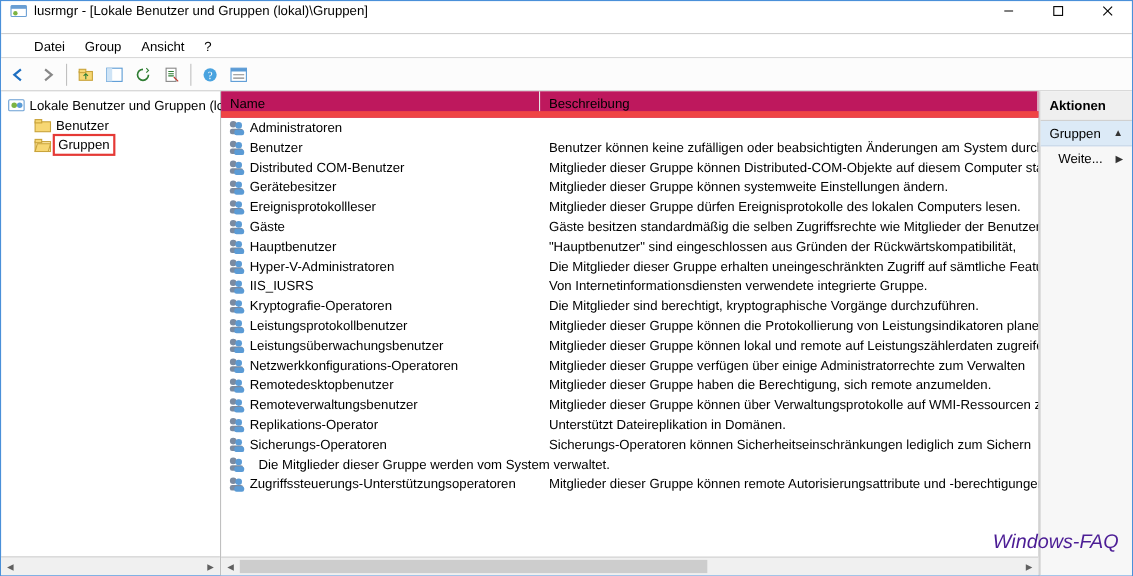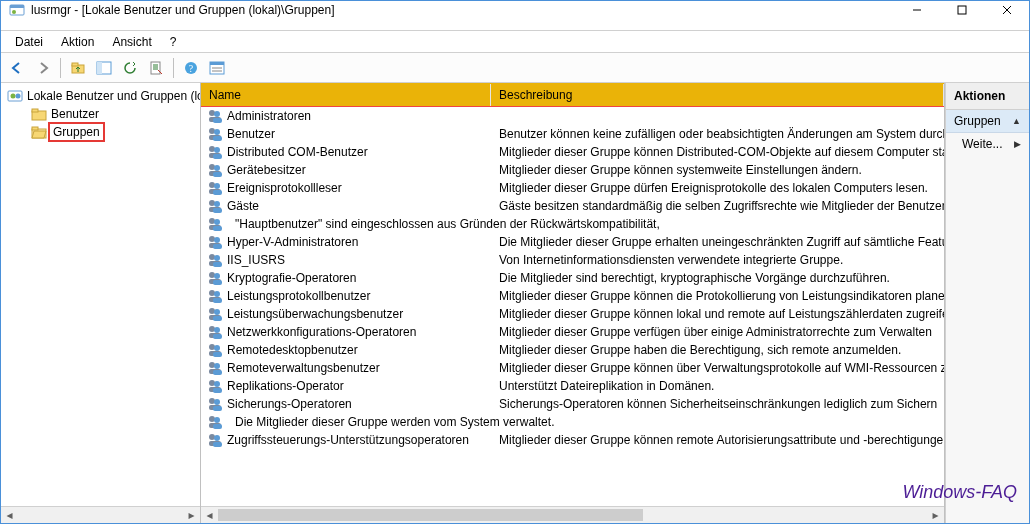--- a/index.html
+++ b/index.html
@@ -3,37 +3,37 @@
 <meta charset="utf-8">
 <style>
   * { box-sizing: border-box; }
   html, body { margin:0; padding:0; font-family: "Segoe UI", Tahoma, sans-serif; font-size:12px; color:#000; background:#fff; height:100%; }
   .window { width:1030px; height:524px; border:1px solid #4a90d9; display:flex; flex-direction:column; background:#fff; position:relative; }
   .titlebar { height:30px; display:flex; align-items:center; padding:0 0 11px 8px; border-bottom:1px solid #d0d0d0; }
   .titlebar .icon { width:16px; height:16px; margin-right:6px; }
   .titlebar .title { flex:1; font-size:12px; }
   .winbtns { display:flex; }
   .winbtn { width:45px; height:29px; display:flex; align-items:center; justify-content:center; }
-  .menubar { height:22px; display:flex; align-items:center; padding:0 6px; gap:2px; border-bottom:1px solid #d0d0d0; }
+  .menubar { height:22px; display:flex; align-items:center; padding:0 22px; gap:2px; border-bottom:1px solid #d0d0d0; }
   .menubar .mitem { padding:2px 8px; cursor:default; }
   .toolbar { height:30px; display:flex; align-items:center; padding:0 4px; gap:2px; border-bottom:1px solid #d0d0d0; background:#fcfcfc; }
   .tbtn { width:24px; height:24px; display:flex; align-items:center; justify-content:center; border:1px solid transparent; border-radius:2px; }
   .tsep { width:1px; height:20px; background:#c0c0c0; margin:0 3px; }
   .body { flex:1; display:flex; min-height:0; }
   .tree { width:200px; border-right:1px solid #c0c0c0; padding:4px 2px; overflow:auto; position:relative; }
   .tree-row { display:flex; align-items:center; height:18px; padding-left:4px; gap:4px; white-space:nowrap; }
   .tree-row.child { padding-left:28px; }
   .tree-row .ticon { width:16px; height:16px; flex-shrink:0; }
   .tree-row.sel { }
   .tree-row.sel .lbl { background:#fff; outline:2px solid #e53935; outline-offset:1px; padding:0 2px; }
   .tree-sb { position:absolute; bottom:0; left:0; right:0; height:17px; background:#f0f0f0; border-top:1px solid #d0d0d0; display:flex; }
   .tree-sb .arrow { width:17px; display:flex; align-items:center; justify-content:center; color:#606060; }
   .tree-sb .track { flex:1; }
   .list { flex:1; display:flex; flex-direction:column; min-width:0; border-right:1px solid #c0c0c0; position:relative; }
-  .list-head { height:24px; display:flex; border-bottom:1px solid #ef4444; background:#eab308;align-items:center; }
+  .list-head { height:24px; display:flex; border-bottom:6px solid #ef4444; background:#be185d; }
   .list-head .col { padding:4px 8px; border-right:1px solid #e5e5e5; font-weight:400; text-align:left; }
   .col-name { width:290px; flex-shrink:0; }
   .col-desc { flex:1; }
   .list-body { flex:1; overflow:hidden; }
   .lrow { display:flex; align-items:center; height:18px; white-space:nowrap; }
   .lrow .ic { width:16px; height:16px; margin:0 4px 0 6px; flex-shrink:0; }
   .lrow .nm { width:264px; flex-shrink:0; overflow:hidden; text-overflow:ellipsis; }
   .lrow .ds { flex:1; overflow:hidden; padding-left:8px; }
   .list-sb { height:17px; background:#f0f0f0; border-top:1px solid #d0d0d0; display:flex; }
   .list-sb .arrow { width:17px; display:flex; align-items:center; justify-content:center; color:#606060; }
@@ -77,21 +77,21 @@
           <svg width="10" height="10">
             <line x1="1" y1="1" x2="9" y2="9" stroke="#000"></line>
             <line x1="9" y1="1" x2="1" y2="9" stroke="#000"></line>
           </svg>
         </div>
     </div>
   </div>
 
   <div class="menubar">
     <span class="mitem">Datei</span>
-    <span class="mitem">Aktion</span>
+    <span class="mitem">Group</span>
     <span class="mitem">Ansicht</span>
     <span class="mitem">?</span>
   </div>
 
   <div class="toolbar">
     <div class="tbtn">
         <svg width="16" height="16">
           <path d="M10 3 L4 8 L10 13" fill="none" stroke="#1e6fc1" stroke-width="2"></path>
         </svg>
       </div>
@@ -263,20 +263,21 @@
           </div>
           <div class="lrow">
             <span class="ic">
               <svg width="16" height="16">
                 <circle cx="5" cy="5" r="3" fill="#7a8aa0"></circle>
                 <circle cx="10" cy="6" r="3" fill="#5b9bd5"></circle>
                 <rect x="2" y="9" width="12" height="5" rx="2" fill="#7a8aa0"></rect>
                 <rect x="6" y="10" width="9" height="5" rx="2" fill="#5b9bd5"></rect>
               </svg>
             </span>
+            <span class="nm">Hauptbenutzer</span>
             <span class="ds">"Hauptbenutzer" sind eingeschlossen aus Gründen der Rückwärtskompatibilität,</span>
           </div>
           <div class="lrow">
             <span class="ic">
               <svg width="16" height="16">
                 <circle cx="5" cy="5" r="3" fill="#7a8aa0"></circle>
                 <circle cx="10" cy="6" r="3" fill="#5b9bd5"></circle>
                 <rect x="2" y="9" width="12" height="5" rx="2" fill="#7a8aa0"></rect>
                 <rect x="6" y="10" width="9" height="5" rx="2" fill="#5b9bd5"></rect>
               </svg>

